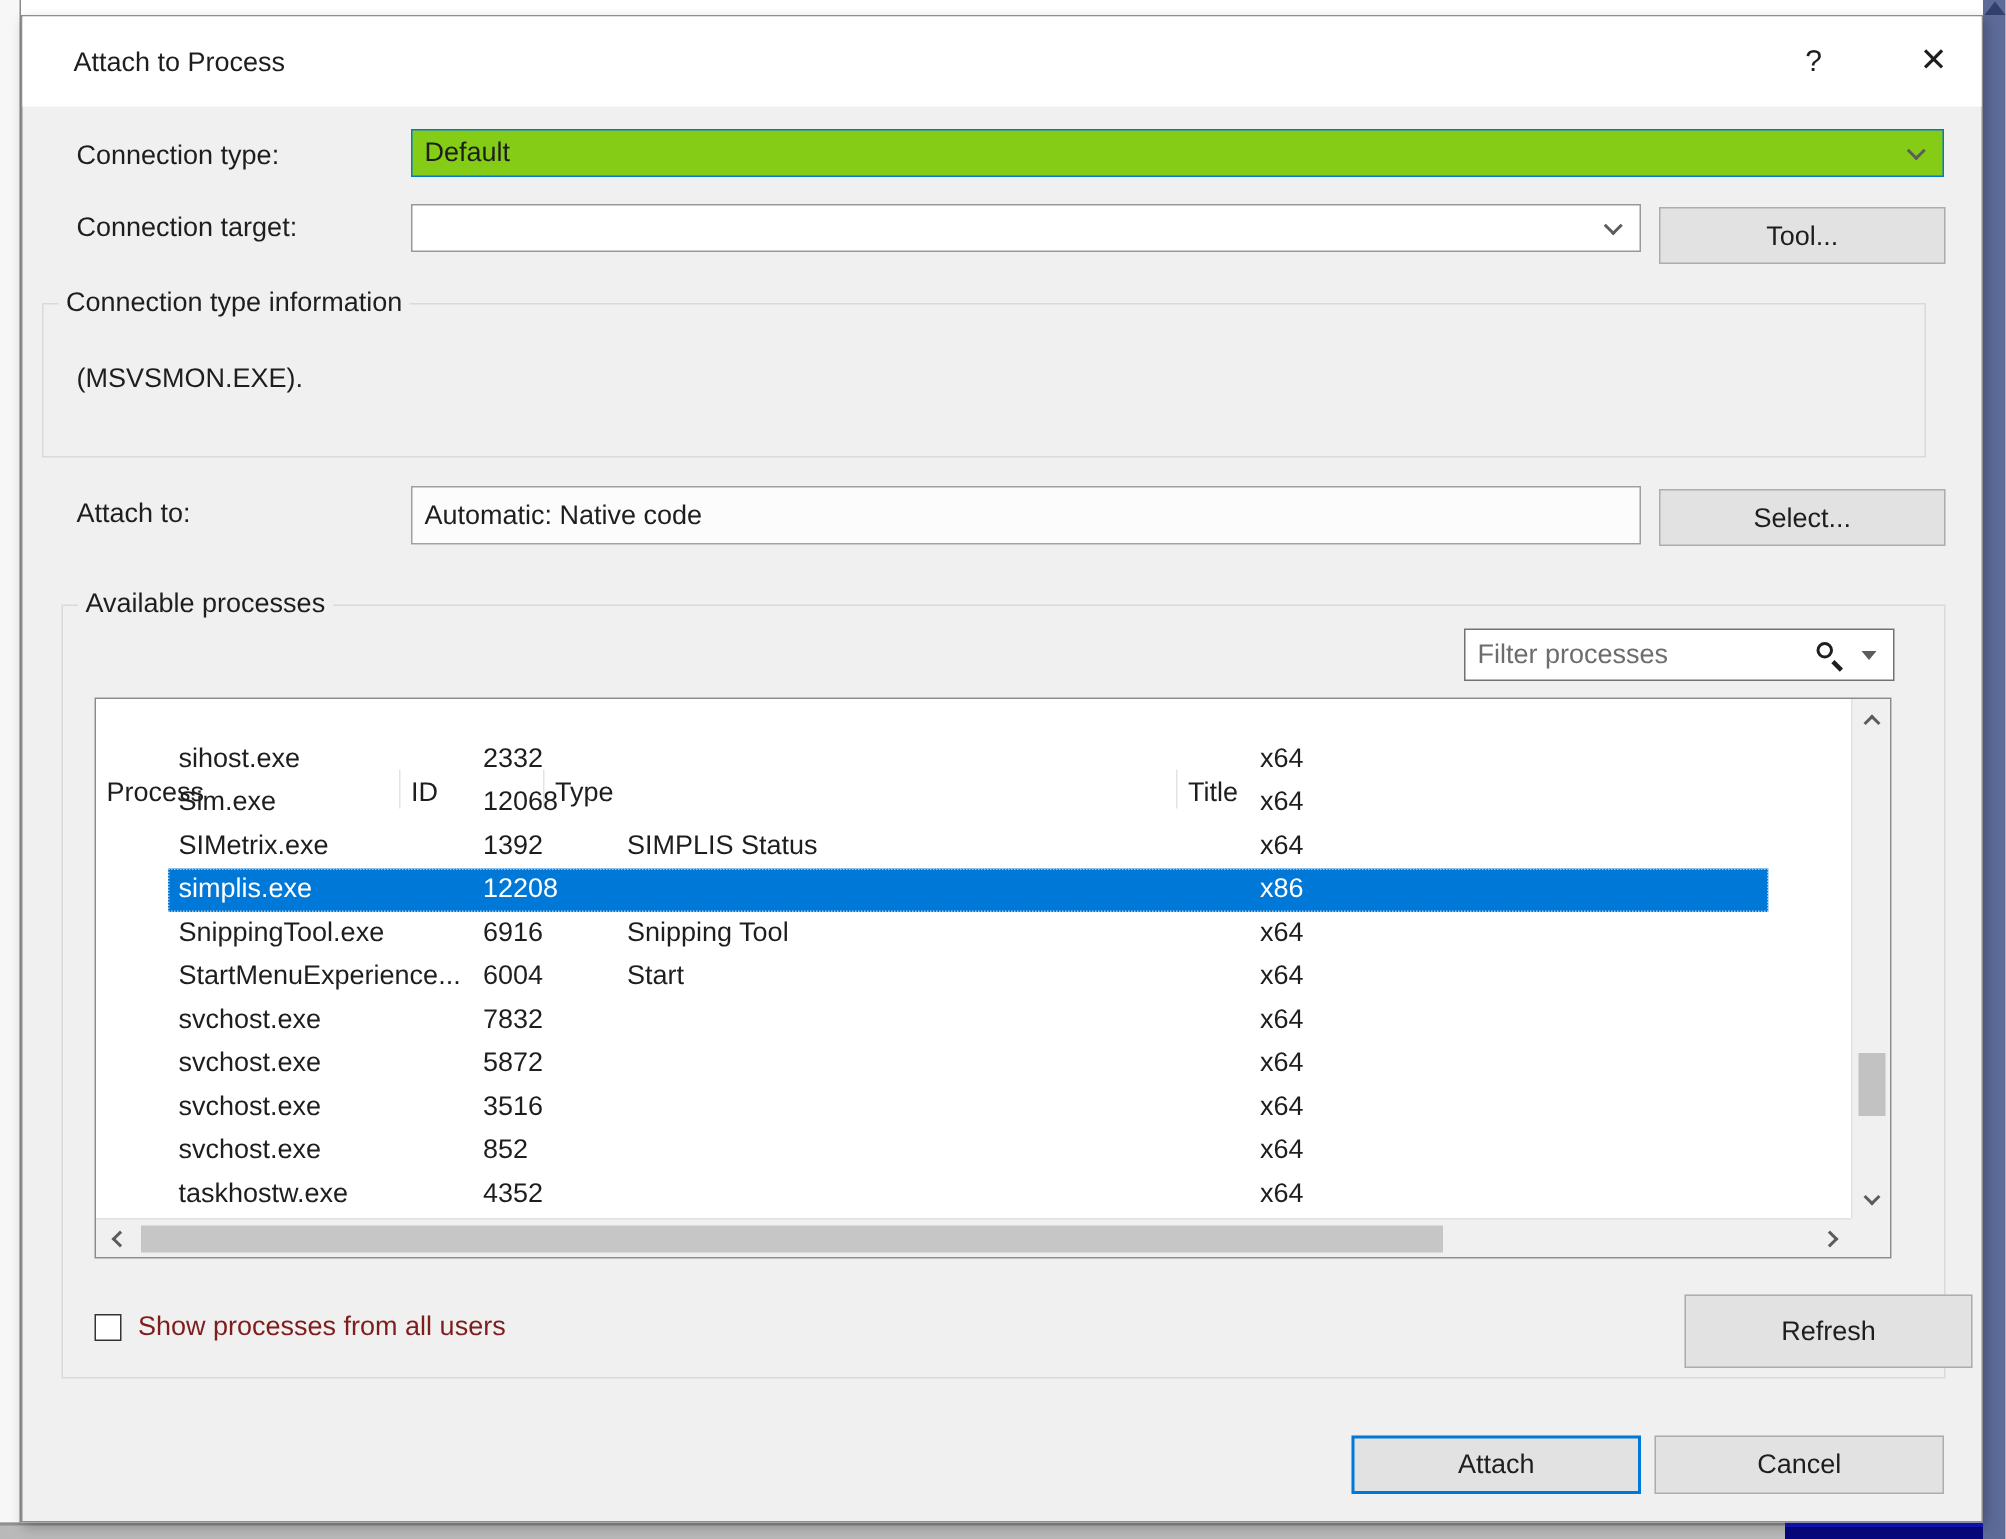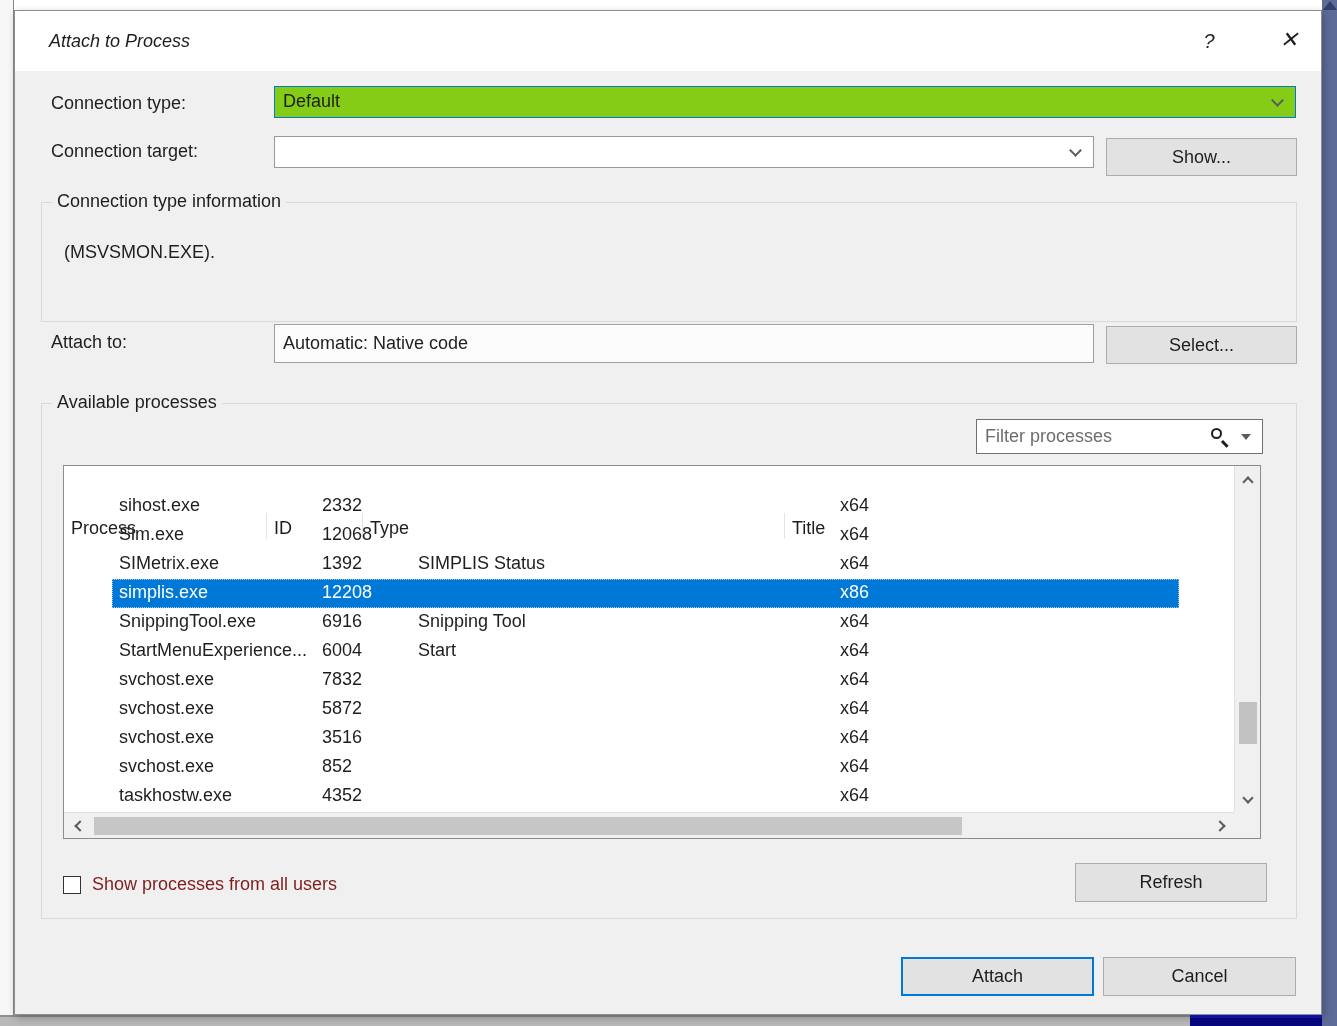--- a/index.html
+++ b/index.html
@@ -12,21 +12,21 @@
   #bg-right { right:0; top:0; width:15px; height:1026px; background:#5d6b99; }
   #bg-right-arrow { position:absolute; top:1px; left:1px; width:0; height:0;
     border-left:7px solid transparent; border-right:7px solid transparent; border-bottom:9px solid #32406e; }
   #bg-top { left:14px; top:0; width:1308px; height:10px; background:#ffffff; border-bottom:0; }
   #bg-bottom { left:0; top:1015px; width:1322px; height:11px; background:#b9b9b9; border-top:2px solid #8f8f8f; }
   #bg-bottom-navy { left:1190px; top:1015px; width:132px; height:11px; background:#07077f; border-top:3px solid #1414c8; }
 
   
   #dialog { left:14px; top:10px; width:1308px; height:1005px; background:#f0f0f0;
     border:1px solid #8e8e8e; box-shadow:2px 3px 8px rgba(0,0,0,.25); }
-  #titlebar { left:0; top:0; width:100%; height:60px; background:#ffffff;font-style:italic; }
+  #titlebar { left:0; top:0; width:100%; height:60px; background:#ffffff; }
   #dialog-title { left:34px; top:20px; font-size:18px; color:#1e1e1e; }
   .caption-btn { top:14px; width:40px; height:32px; text-align:center; color:#1e1e1e; cursor:default; }
   #help-btn  { left:1174px; font-size:20px; line-height:32px; }
   #close-btn { left:1254px; font-size:22px; font-weight:300; line-height:30px; }
 
   .field-label { font-size:18px; color:#1e1e1e; }
 
   
   .combo { background:#fff; border:1px solid #999999; }
   .combo.highlight { background:#84cc16; border:1px solid #0078d7; }
@@ -119,23 +119,23 @@
   <div class="abs combo highlight" style="left:259px; top:75px; width:1022px; height:32px;">
     <span class="val">Default</span>
     <span class="chev-down"></span>
   </div>
 
   <div class="abs field-label" style="left:36px; top:130px;">Connection target:</div>
   <div class="abs combo" style="left:259px; top:125px; width:820px; height:32px;">
     <span class="val"></span>
     <span class="chev-down"></span>
   </div>
-  <button class="abs btn" style="left:1091px; top:127px; width:191px; height:38px;">Show...</button>
-
-  <div class="abs groupbox" style="left:26px; top:191px; width:1256px; height:120px;">
+  <button class="abs btn" style="left:1091px; top:127px; width:191px; height:38px;">Tool...</button>
+
+  <div class="abs groupbox" style="left:13px; top:191px; width:1256px; height:103px;">
     <span class="group-label">Connection type information</span>
     <div class="info-text" style="top:39px;">(MSVSMON.EXE).</div>
   </div>
 
   <div class="abs field-label" style="left:36px; top:321px;">Attach to:</div>
   <div class="abs textbox" style="left:259px; top:313px; width:820px; height:39px;">
     <span class="val" style="position:absolute; left:8px; top:8px; font-size:18px; color:#1e1e1e;">Automatic: Native code</span>
   </div>
   <button class="abs btn" style="left:1091px; top:315px; width:191px; height:38px;">Select...</button>
 
@@ -237,17 +237,17 @@
       <div id="hscroll-thumb"></div>
       <span class="chev" id="chev-right"></span>
     </div>
     <div id="scroll-corner"></div>
   </div>
 
   <div class="abs" id="show-all-row">
     <span id="show-all-checkbox"></span>
     <span id="show-all-label">Show processes from all users</span>
   </div>
-  <button class="abs btn" style="left:1060px; top:852px; width:192px; height:39px;">Refresh</button>
+  <button class="abs btn" style="left:1108px; top:852px; width:192px; height:49px;">Refresh</button>
 
   <button class="abs btn default" style="left:886px; top:946px; width:193px; height:39px;">Attach</button>
   <button class="abs btn" style="left:1088px; top:946px; width:193px; height:39px;">Cancel</button>
 </div>
 
 </body></html>

